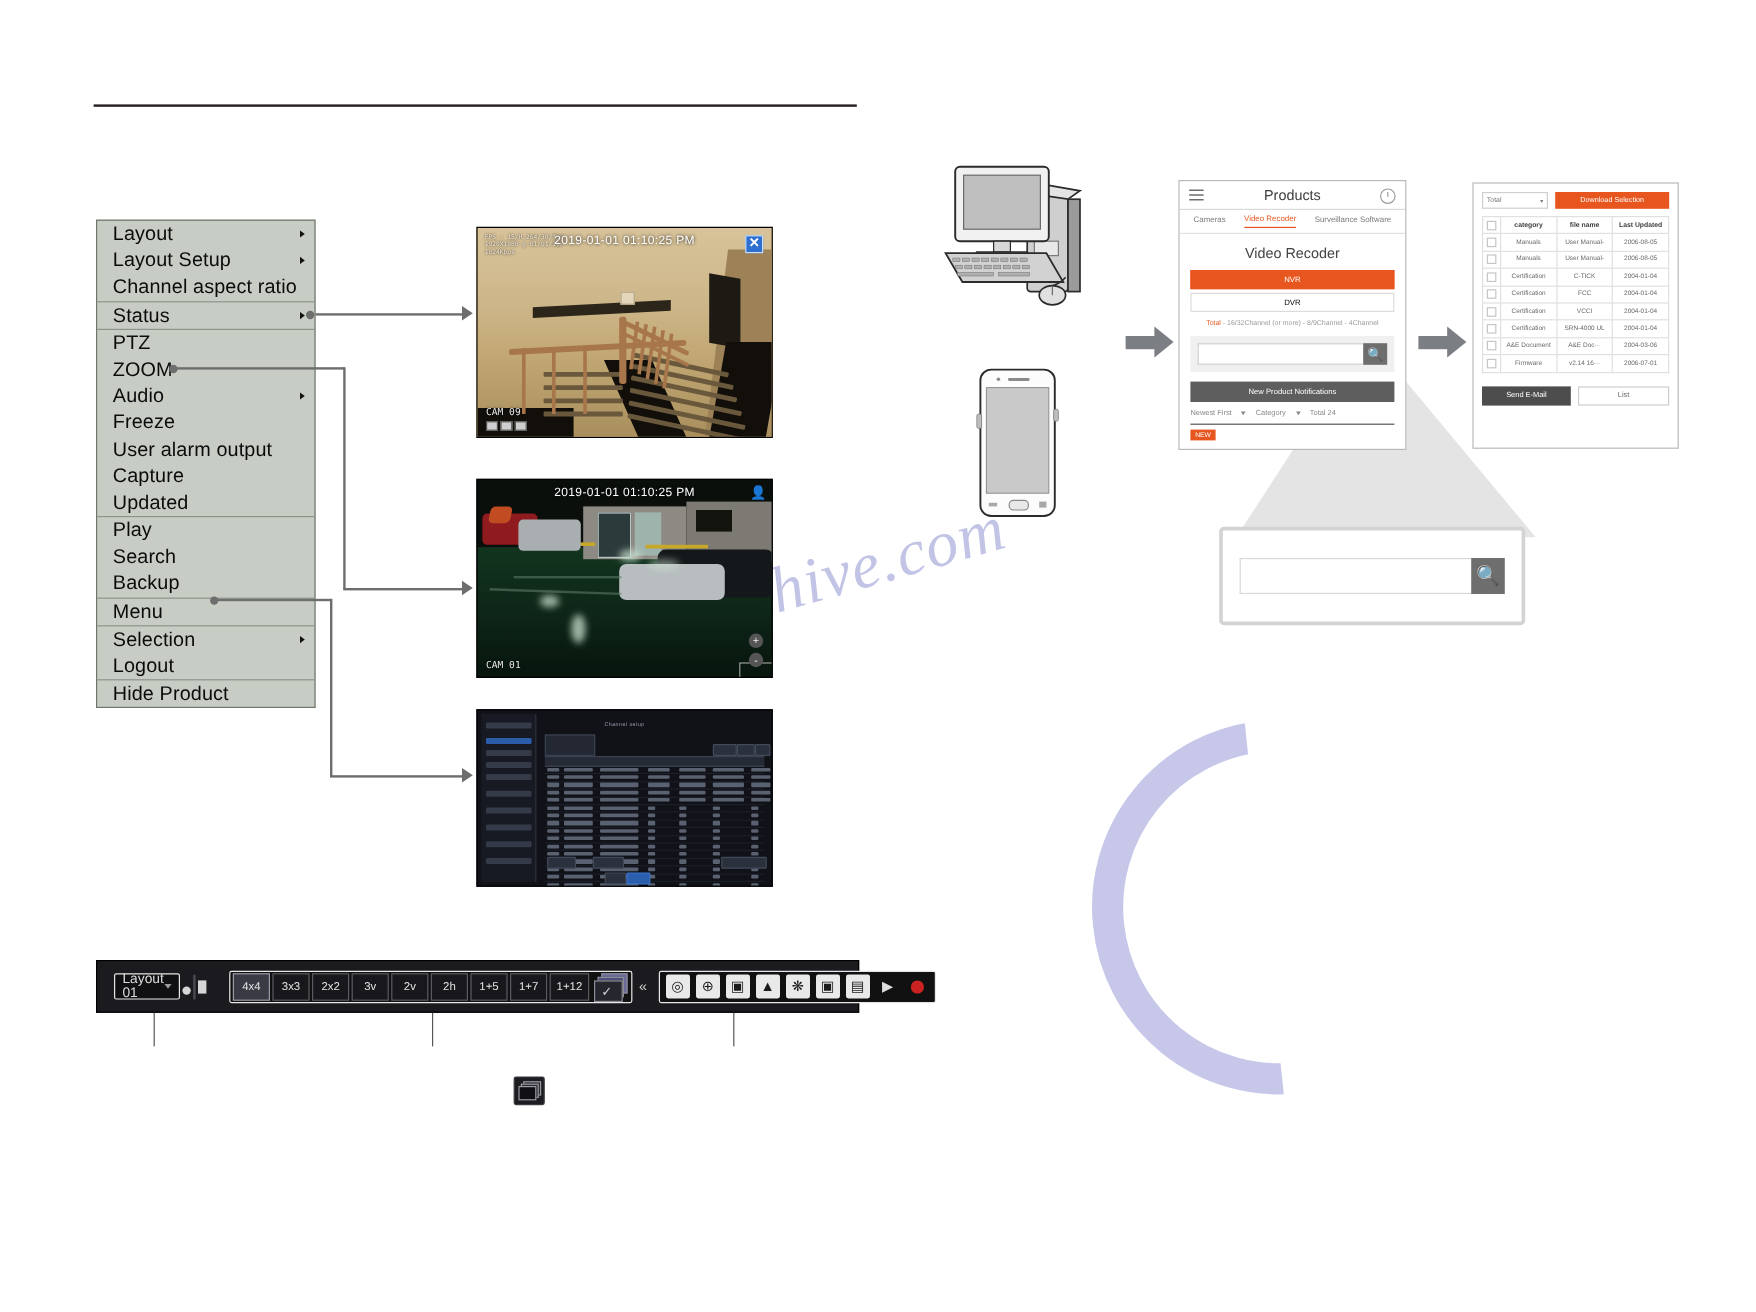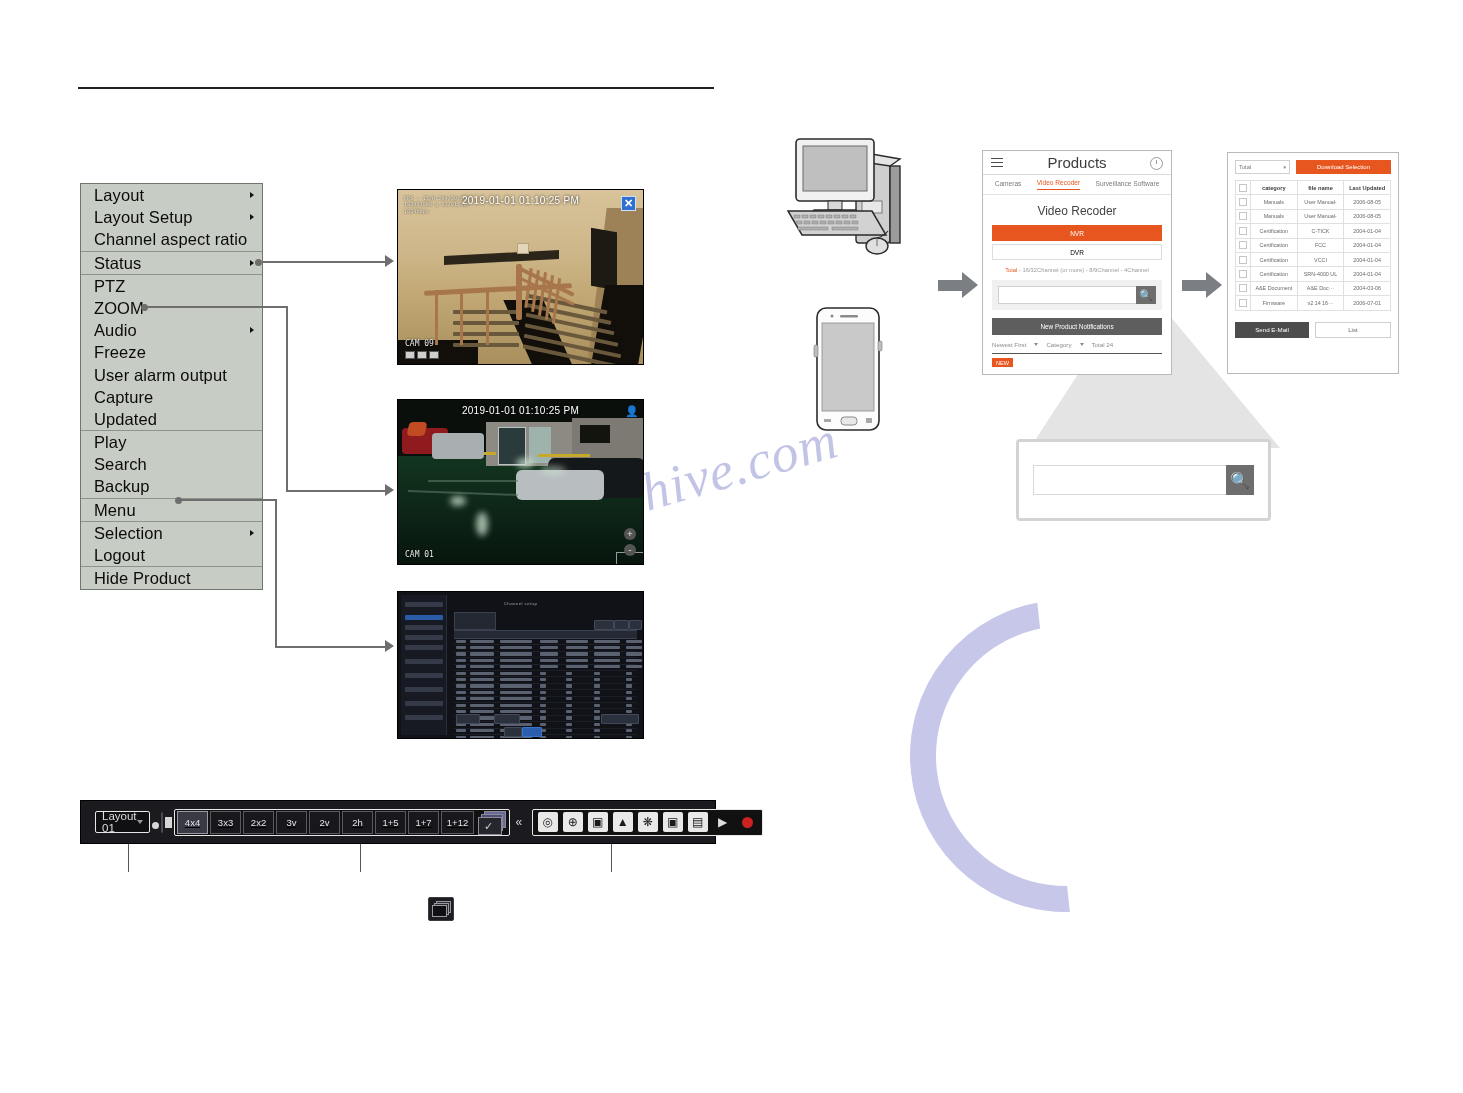--- a/index.html
+++ b/index.html
@@ -147,22 +147,22 @@
   .lay-select span{font-size:11.5px;color:#dcdcdc;}
   .lay-caret{width:0;height:0;border-top:4px solid #9a9a9a;border-left:3.5px solid transparent;border-right:3.5px solid transparent;}
   .lay-icon{
     margin-left:11px;width:19px;height:19px;background:#2c2c31;border:1px solid #4a4a52;border-radius:2px;
     position:relative;
   }
   .lay-icon::before{content:"";position:absolute;left:3px;top:4px;width:7px;height:11px;background:#d6d6d6;}
   .lay-icon::after{content:"";position:absolute;right:2.5px;bottom:2.5px;width:7px;height:7px;border-radius:50%;background:#d6d6d6;}
 
   .seg-group{
-    margin-left:11px;height:27px;border:1.5px solid #e7e7e7;border-radius:2px;
-    display:flex;align-items:center;padding:1.5px;box-sizing:border-box;background:#111;text-decoration:underline;
+    margin-left:28px;height:27px;border:1.5px solid #e7e7e7;border-radius:2px;
+    display:flex;align-items:center;padding:1.5px;box-sizing:border-box;background:#111;
   }
   .seg{
     width:31px;height:23px;margin:0 1px;background:#17171c;border:1px solid #5a5a63;
     color:#e3e3e3;font-size:9.5px;display:flex;align-items:center;justify-content:center;
     box-sizing:border-box;
   }
   .seg.active{background:#3a3a44;border-color:#9a9aa4;}
   .seg.wide{width:33px;}
   .seg-stack{
     position:relative;width:29px;height:23px;margin-left:3px;
@@ -207,21 +207,21 @@
   .big-arrow .shaft{position:absolute;background:#7b7f83;}
   .big-arrow .head{position:absolute;width:0;height:0;border-left:16px solid #7b7f83;
      border-top:13px solid transparent;border-bottom:13px solid transparent;}
 
   
   .webcard{
     position:absolute;left:982px;top:150px;width:190px;height:225px;
     background:#fff;border:1px solid #b9b9b9;box-sizing:border-box;overflow:hidden;
   }
   .wc-top{height:23px;border-bottom:1px solid #dadada;display:flex;align-items:center;justify-content:center;position:relative;}
-  .wc-title{font-size:15px;color:#3c3c3c;}
+  .wc-title{font-size:12px;color:#3c3c3c;}
   .wc-ham{position:absolute;left:8px;top:7px;width:12px;height:9px;}
   .wc-ham i{display:block;height:1.4px;background:#4a4a4a;margin-bottom:2.4px;}
   .wc-clock{position:absolute;right:8px;top:6px;width:11px;height:11px;border:1.2px solid #9b9b9b;border-radius:50%;}
   .wc-clock::after{content:"";position:absolute;left:4.5px;top:2px;width:1.1px;height:4px;background:#9b9b9b;}
   .wc-tabs{height:19px;display:flex;align-items:center;justify-content:space-around;border-bottom:1px solid #e2e2e2;padding:0 4px;}
   .wc-tab{font-size:6.6px;color:#7b7b7b;padding-bottom:3px;}
   .wc-tab.active{color:#e8561f;border-bottom:1.6px solid #e8561f;}
   .wc-h1{text-align:center;font-size:12px;color:#444;margin:9px 0 7px;}
   .wc-opt{margin:0 9px;height:16px;display:flex;align-items:center;justify-content:center;
     font-size:6.5px;border:1px solid #ddd;box-sizing:border-box;}

